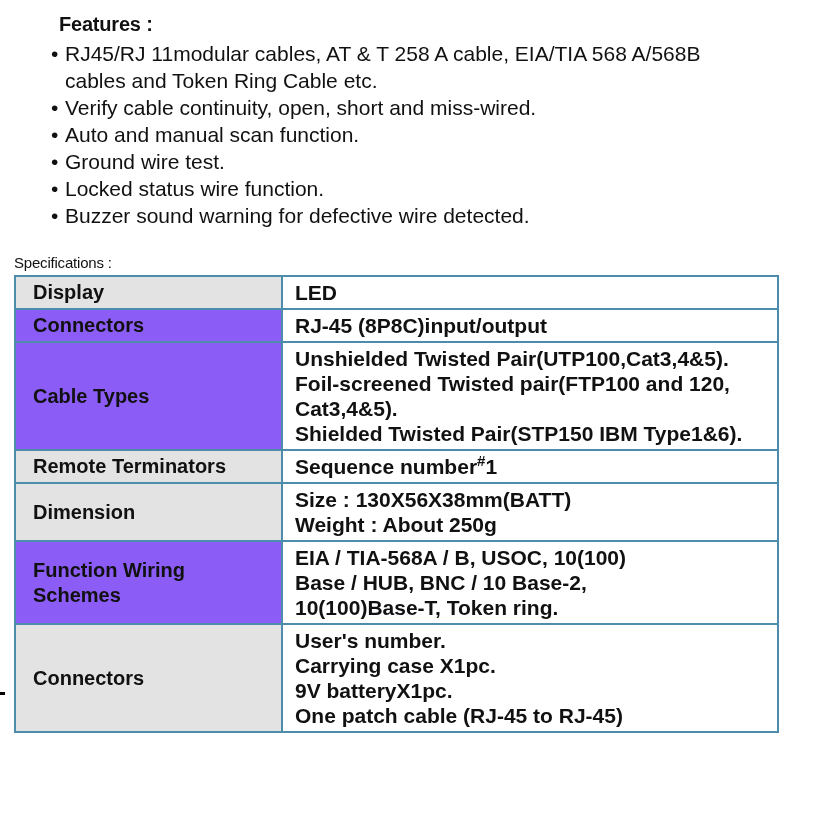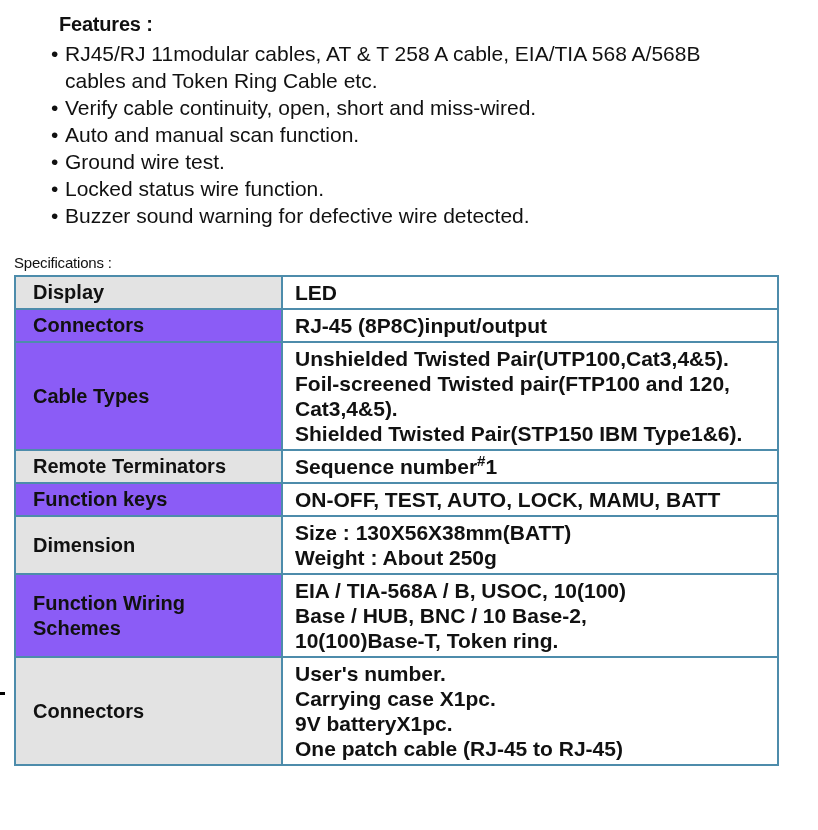--- a/index.html
+++ b/index.html
@@ -169,26 +169,20 @@
             <div class="vline">Shielded Twisted Pair(STP150 IBM Type1&amp;6).</div>
           </td>
         </tr>
         <tr>
           <th class="shaded">Remote Terminators</th>
           <td>
             <div class="vline"><span>Sequence number</span><sup>#</sup><span>1</span></div>
           </td>
         </tr>
         <tr>
-          <th>Function keys</th>
-          <td>
-            <div class="vline">ON-OFF, TEST, AUTO, LOCK, MAMU, BATT</div>
-          </td>
-        </tr>
-        <tr>
           <th class="shaded">Dimension</th>
           <td>
             <div class="vline">Size : 130X56X38mm(BATT)</div>
             <div class="vline">Weight : About 250g</div>
           </td>
         </tr>
         <tr>
           <th>Function Wiring Schemes</th>
           <td>
             <div class="vline">EIA / TIA-568A / B, USOC, 10(100)</div>

